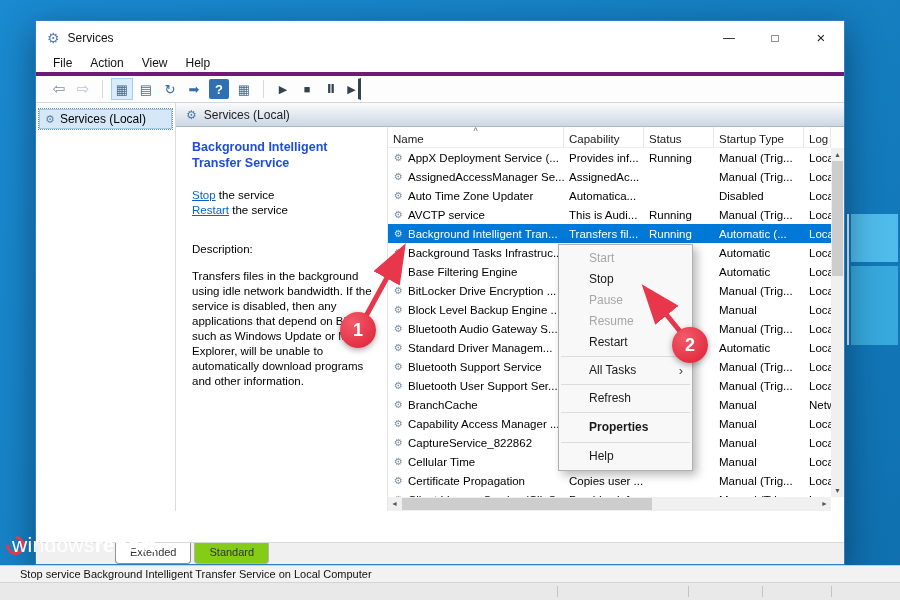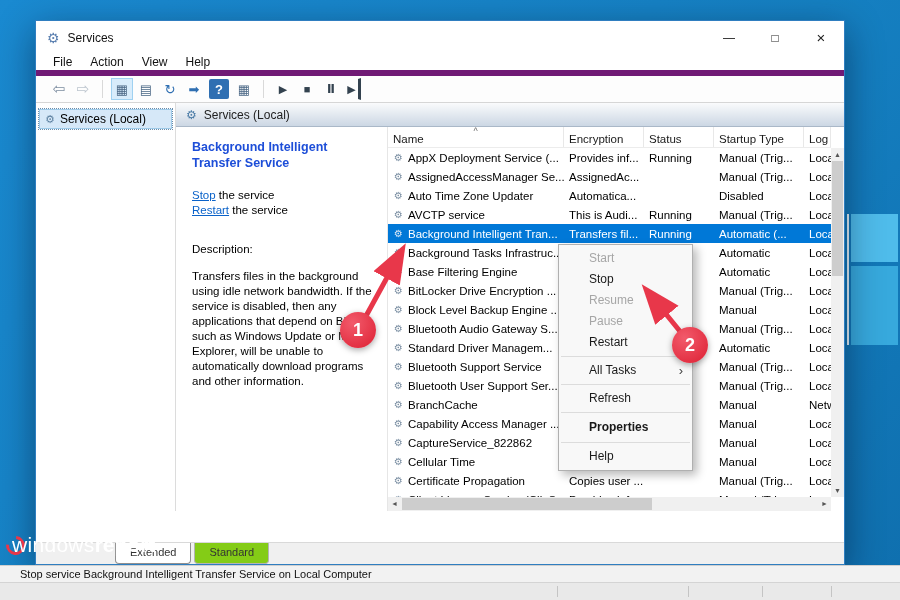--- a/index.html
+++ b/index.html
@@ -17,21 +17,21 @@
          display:flex; flex-direction:column; z-index:1; }
   .titlebar { height:33px; display:flex; align-items:center; background:#fff; flex:none; }
   .appicon { margin-left:11px; font-size:14px; color:#5a7fb0; }
   .wtitle { margin-left:8px; font-size:12px; color:#111; }
   .wctrls { margin-left:auto; display:flex; height:100%; }
   .wbtn { width:46px; height:100%; display:flex; align-items:center; justify-content:center;
           font-size:12px; color:#222; cursor:default; }
   .wbtn.close { font-size:15px; }
 
   .menubar { height:22px; display:flex; align-items:center; padding-left:8px;
-             border-bottom:6px solid #701a75; flex:none; }
+             border-bottom:4px solid #701a75; flex:none; }
   .mbitem { padding:0 9px; font-size:12px; color:#111; }
 
   .toolbar { height:27px; display:flex; align-items:center; gap:2px; padding-left:12px;
              background:#fdfdfd; border-bottom:1px solid #d6d6d6; flex:none; }
   .tbi { width:22px; height:22px; display:flex; align-items:center; justify-content:center;
          font-size:13px; color:#4a6785; border:1px solid transparent; }
   .tbi.nav { font-size:15px; color:#7d8da0; }
   .tbi.dim { color:#bcc5ce; }
   .tbi.cur { background:#d8ecfb; border-color:#9fd1f1; }
   .tbi.blue { color:#2f6fb2; }
@@ -191,21 +191,21 @@
               <div><a class="lnk">Stop</a><span> the service</span></div>
               <div><a class="lnk">Restart</a><span> the service</span></div>
             </div>
             <div class="desclabel">Description:</div>
             <div class="desctext">Transfers files in the background using idle network bandwidth. If the service is disabled, then any applications that depend on BITS, such as Windows Update or MSN Explorer, will be unable to automatically download programs and other information.</div>
           </div>
 
           <div class="list">
             <div class="lhead">
               <div class="hc c-name"><span class="caret">^</span><span>Name</span></div>
-              <div class="hc c-desc">Encryption</div>
+              <div class="hc c-desc">Capability</div>
               <div class="hc c-status">Status</div>
               <div class="hc c-startup">Startup Type</div>
               <div class="hc c-logon">Log O</div>
             </div>
             <div id="rows">
                 <div class="lrow">
                   <div class="rc c-name ncell">
                     <span class="gicon">⚙</span>
                     <span>AppX Deployment Service (...</span>
                   </div>
@@ -421,22 +421,22 @@
   <div class="statuspanes">
     <div class="pdiv" style="left:557px"></div>
     <div class="pdiv" style="left:688px"></div>
     <div class="pdiv" style="left:762px"></div>
     <div class="pdiv" style="left:831px"></div>
   </div>
 
   <div class="ctx" id="ctxmenu">
       <div class="mitem disabled">Start</div>
       <div class="mitem">Stop</div>
+      <div class="mitem disabled">Pause</div>
       <div class="mitem disabled">Resume</div>
-      <div class="mitem disabled">Pause</div>
       <div class="mitem">Restart</div>
       <div class="msep"></div>
       <div class="mitem">All Tasks<span class="sub">›</span></div>
       <div class="msep"></div>
       <div class="mitem">Refresh</div>
       <div class="msep"></div>
       <div class="mitem bold">Properties</div>
       <div class="msep"></div>
       <div class="mitem">Help</div>
     </div>

